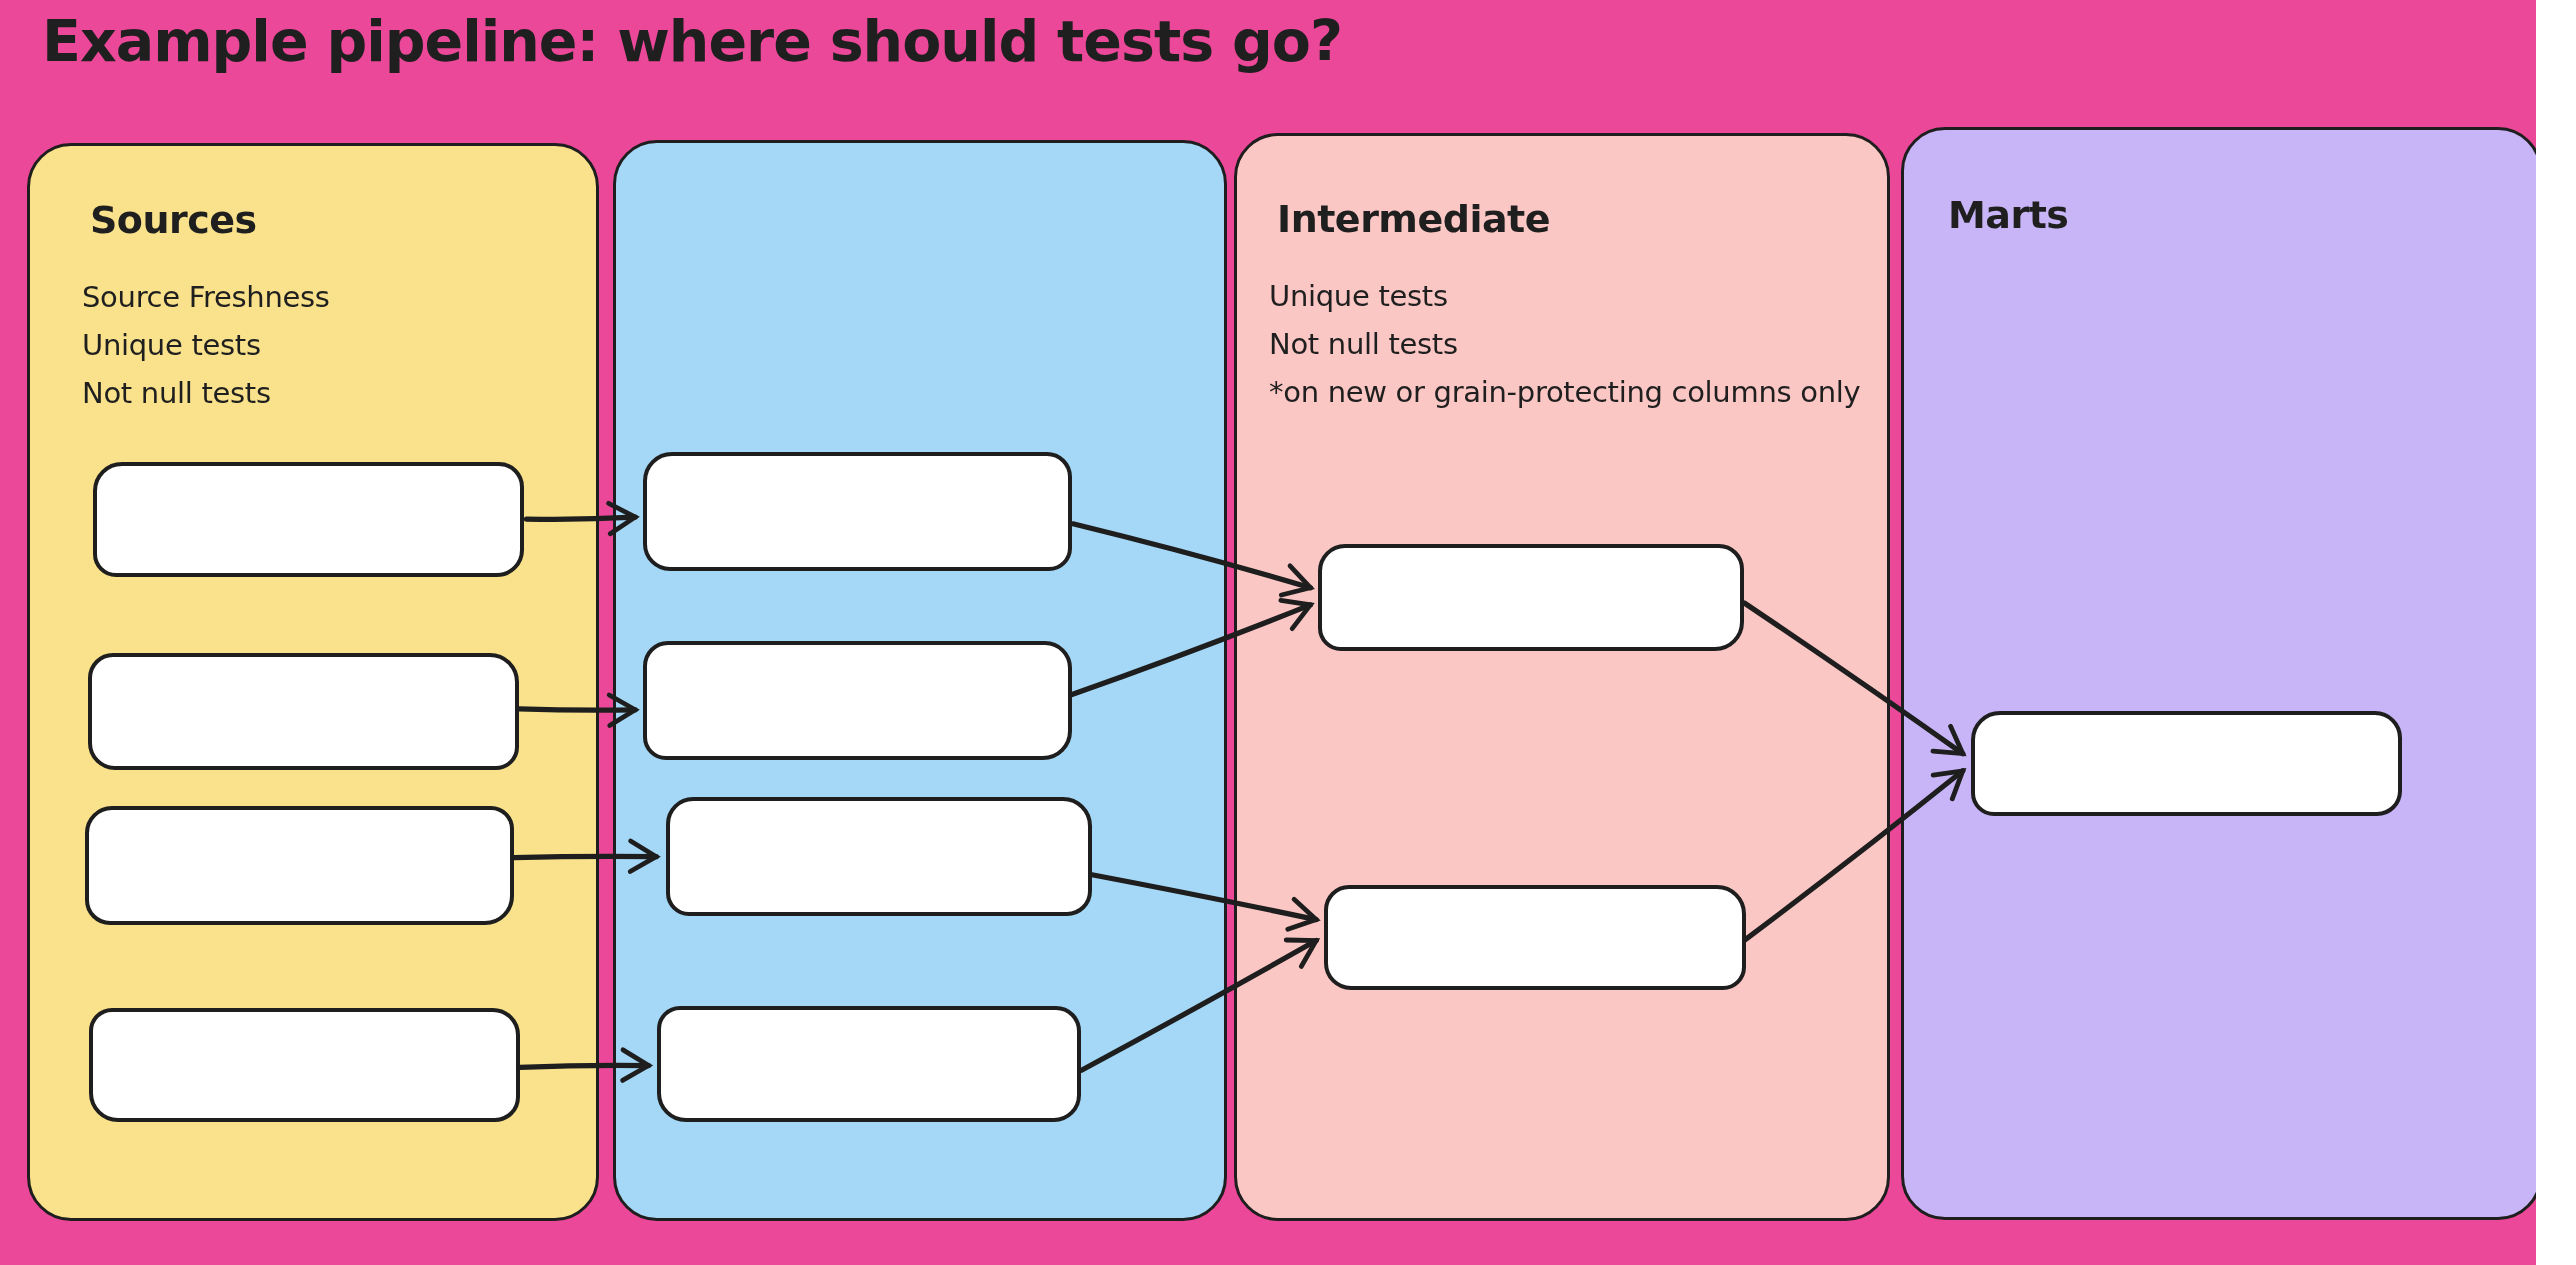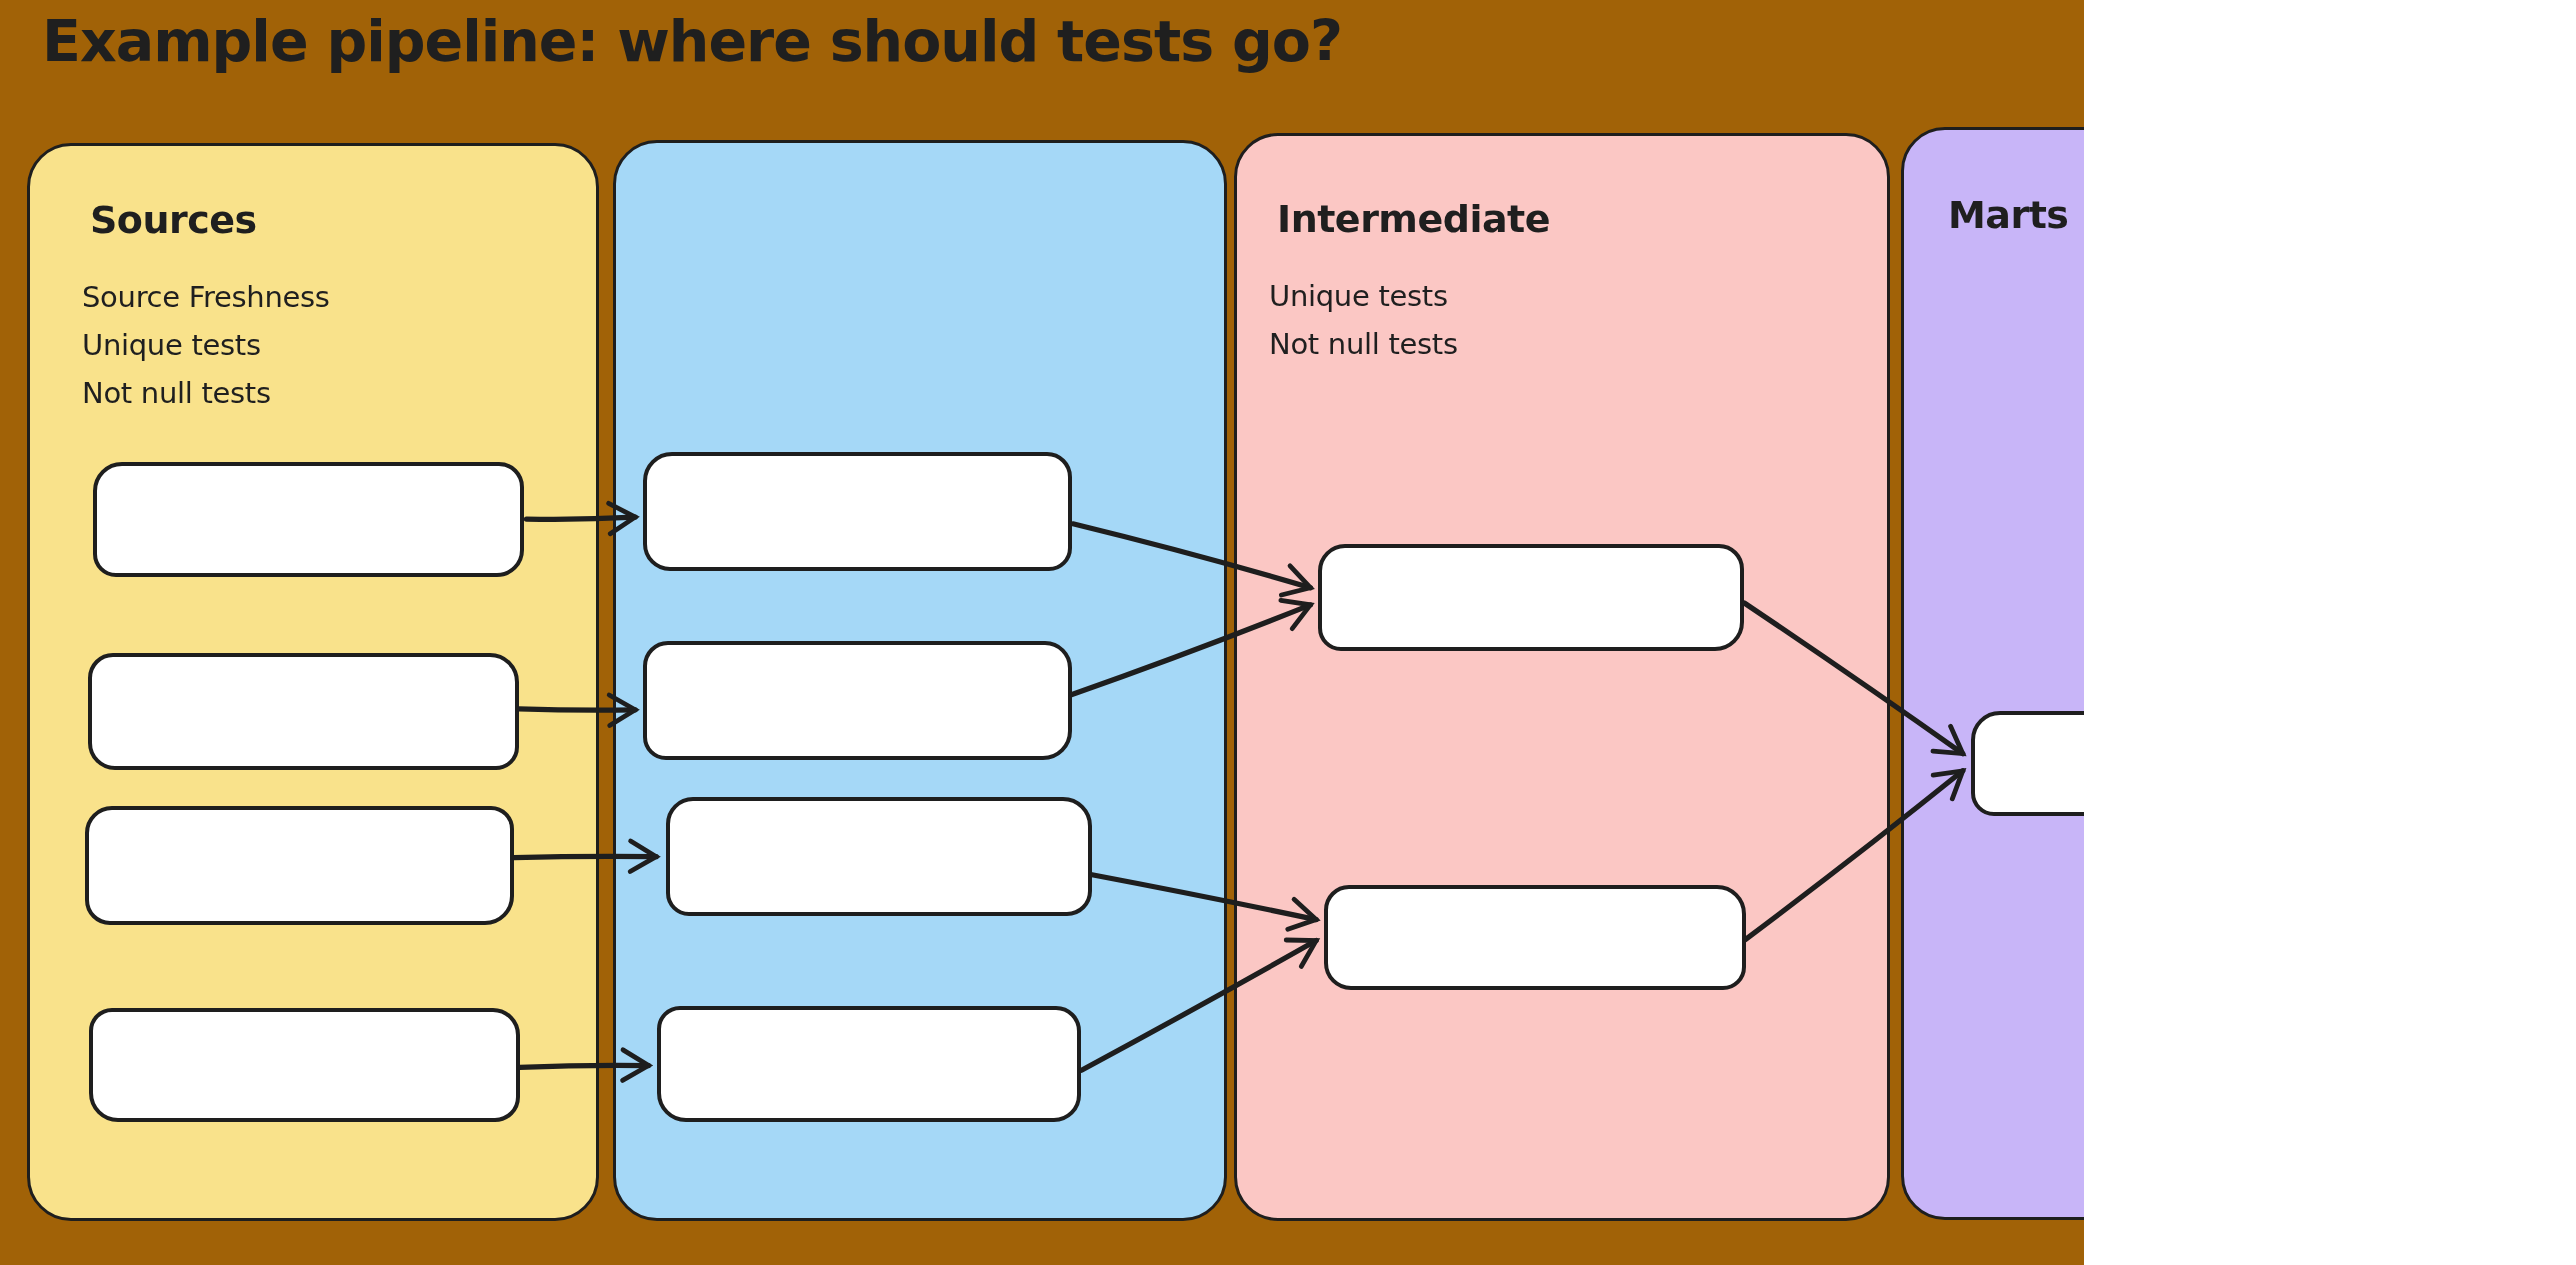--- a/index.html
+++ b/index.html
@@ -1,20 +1,20 @@
 <!DOCTYPE html>
 <html><head>
 <meta charset="utf-8">
 <style>
   html, body { margin: 0; padding: 0; background: #ffffff; }
   .canvas {
     position: relative;
-    width: 2084px;
+    width: 2536px;
     height: 1266px;
-    background: #a16207;
+    background: #ec4899;
     font-family: "DejaVu Sans", sans-serif;
     color: #1f1f1f;
     overflow: hidden;
   }
   .title {
     position: absolute;
     left: 42px;
     top: 7.6px;
     font-size: 57px;
     font-weight: bold;
@@ -107,20 +107,21 @@
   </div>
 
   <div class="col col-staging">
   </div>
 
   <div class="col col-intermediate">
     <h2 class="col-heading">Intermediate</h2>
     <div class="col-notes">
       <div>Unique tests</div>
       <div>Not null tests</div>
+      <div>*on new or grain-protecting columns only</div>
     </div>
   </div>
 
   <div class="col col-marts">
     <h2 class="col-heading">Marts</h2>
   </div>
 
   <div class="node node-src-1"></div>
   <div class="node node-src-2"></div>
   <div class="node node-src-3"></div>

